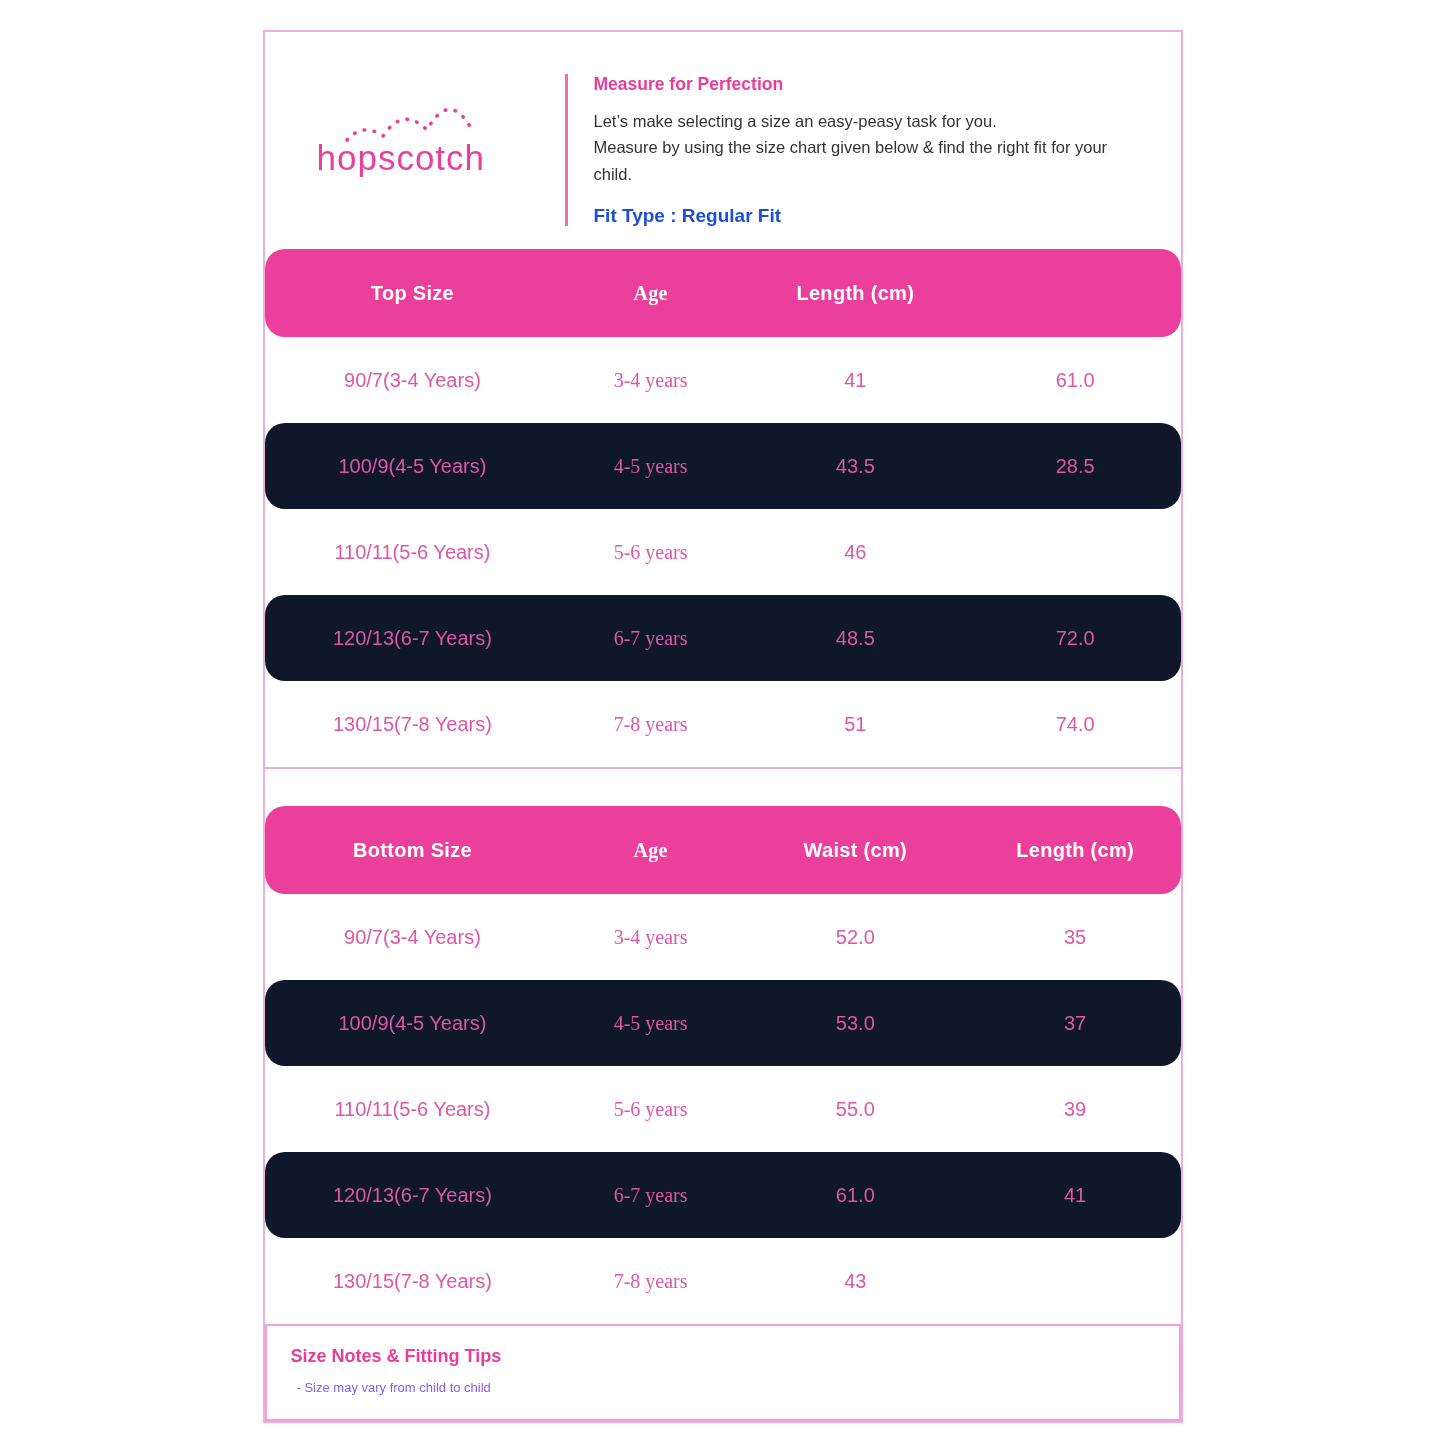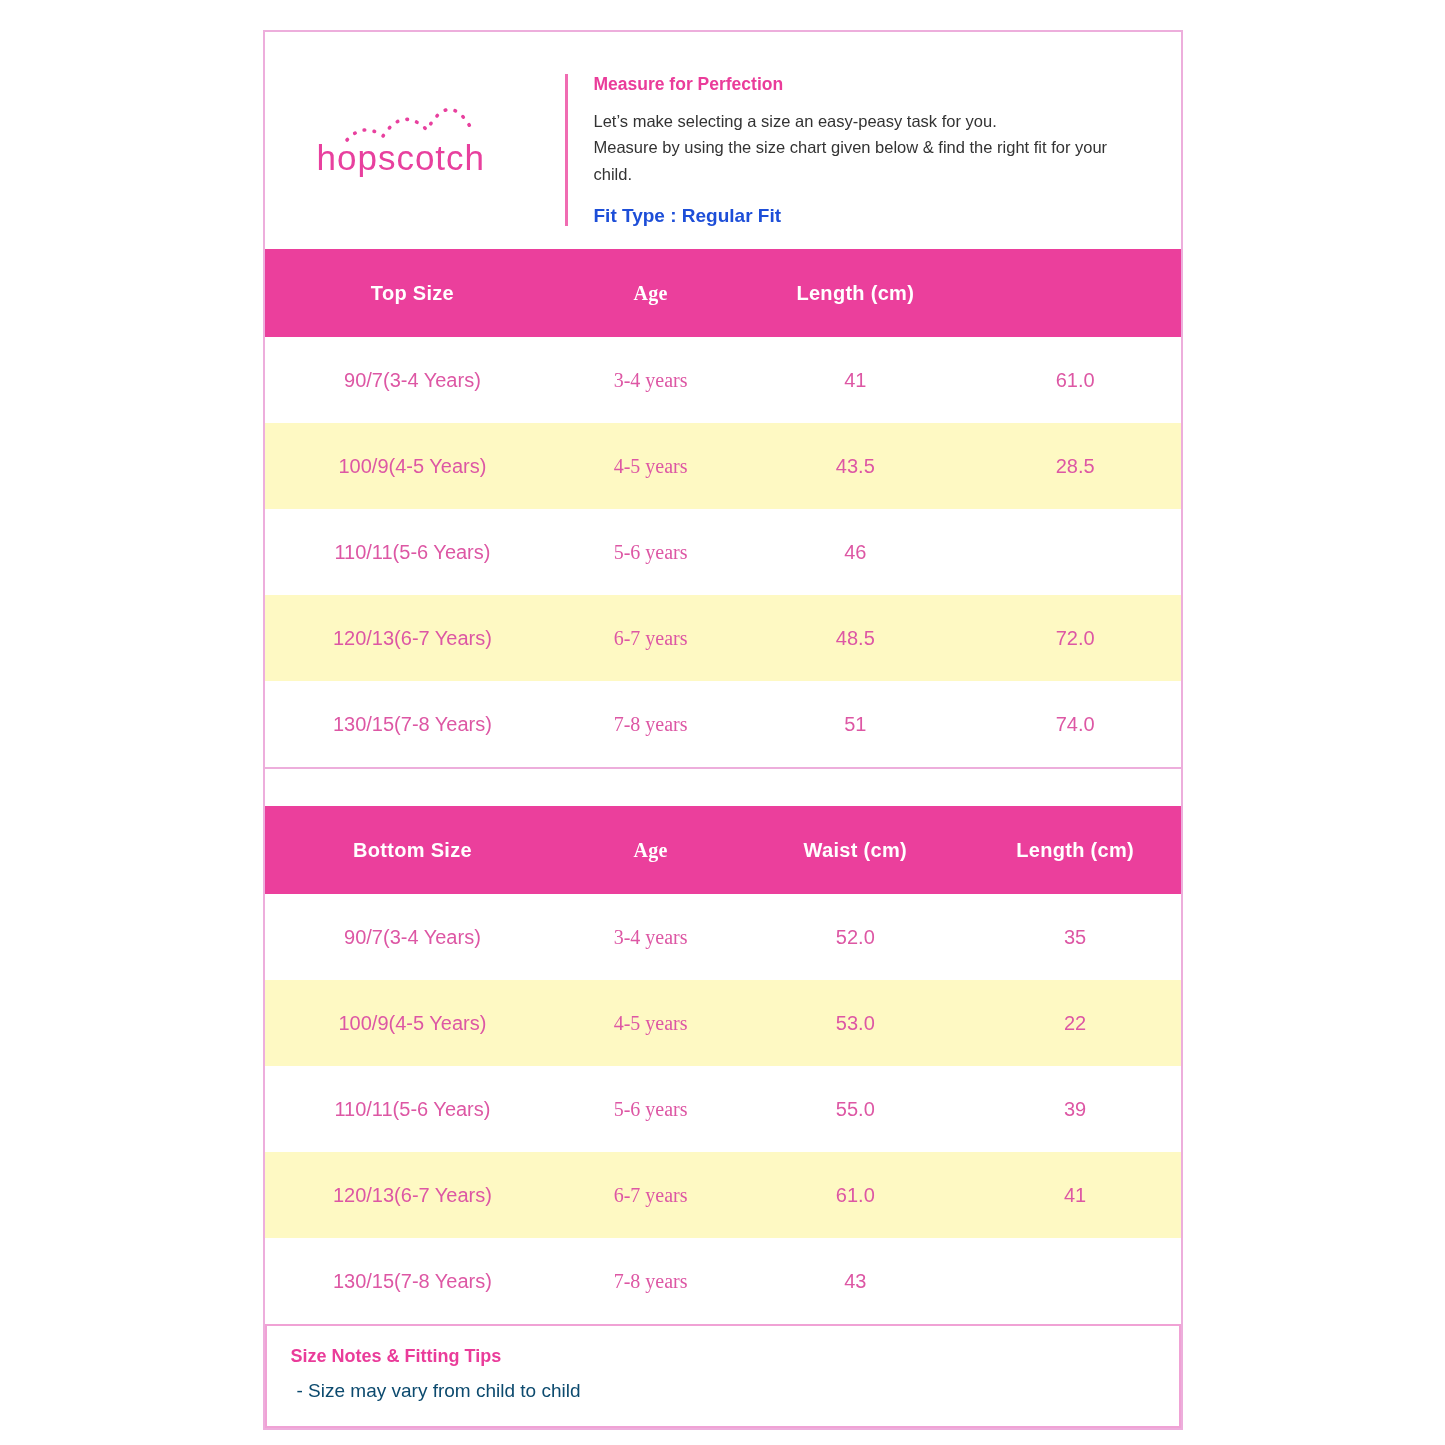--- a/index.html
+++ b/index.html
@@ -66,21 +66,21 @@
   }
   .fit-type {
     margin-top: 18px;
     color: #1d4ed8;
     font-size: 19px;
     font-weight: bold;
   }
 
   
   .size-table { width: 100%; }
-  .trow { display: flex; width: 100%; }
+  .trow { display: flex; width: 100%; border-radius: 20px; }
   .tcell {
     display: flex;
     align-items: center;
     justify-content: center;
     text-align: center;
     font-size: 20px;
     color: #dd57a4;
     height: 86px;
   }
   .tcell:nth-child(1) { width: 32.3%; }
@@ -88,40 +88,40 @@
   .tcell:nth-child(3) { width: 25%; }
   .tcell:nth-child(4) { width: 23%; }
   .trow.thead { background: #eb3f9c; }
   .trow.thead .tcell {
     color: #ffffff;
     font-weight: bold;
     font-size: 20px;
     height: 88px;
     letter-spacing: .3px;
   }
-  .trow.alt { background: #fef9c3; }
+  .trow.alt { background: #0f172a; }
   .size-table.first { border-bottom: 2px solid #edaedc; }
   .table-gap { height: 37px; background: #ffffff; }
 
   
   .notes {
     margin-top: auto;
     border: 2px solid #f0a2d5;
     background: #ffffff;
     padding: 20px 24px 24px;
   }
   .notes-title {
     color: #ea3c9a;
     font-size: 18px;
     font-weight: bold;
     margin-bottom: 13px;
   }
   .notes-text {
-    color: #0c4a6e;
-    font-size: 19px;
+    color: #8b5cf6;
+    font-size: 13px;
     padding-left: 6px;
   }
 </style>
 </head>
 <body>
 
 <div class="canvas">
   <div class="page">
 
     <div class="brand-header">
@@ -189,21 +189,21 @@
         <div class="trow">
           <div class="tcell">90/7(3-4 Years)</div>
           <div class="tcell">3-4 years</div>
           <div class="tcell">52.0</div>
           <div class="tcell">35</div>
         </div>
         <div class="trow alt">
           <div class="tcell">100/9(4-5 Years)</div>
           <div class="tcell">4-5 years</div>
           <div class="tcell">53.0</div>
-          <div class="tcell">22</div>
+          <div class="tcell">37</div>
         </div>
         <div class="trow">
           <div class="tcell">110/11(5-6 Years)</div>
           <div class="tcell">5-6 years</div>
           <div class="tcell">55.0</div>
           <div class="tcell">39</div>
         </div>
         <div class="trow alt">
           <div class="tcell">120/13(6-7 Years)</div>
           <div class="tcell">6-7 years</div>

